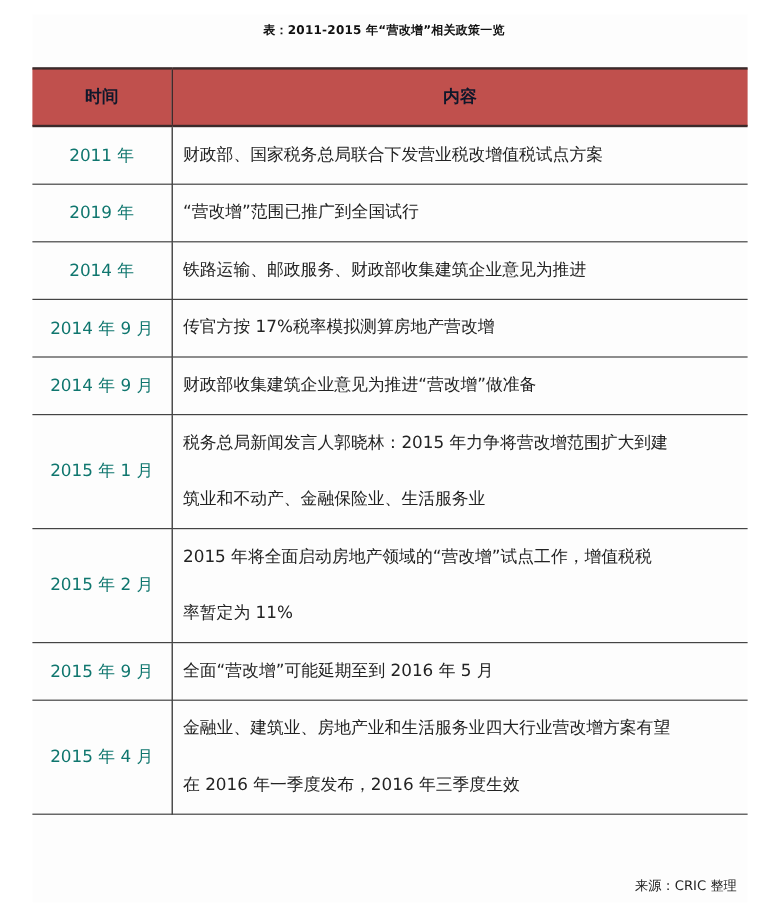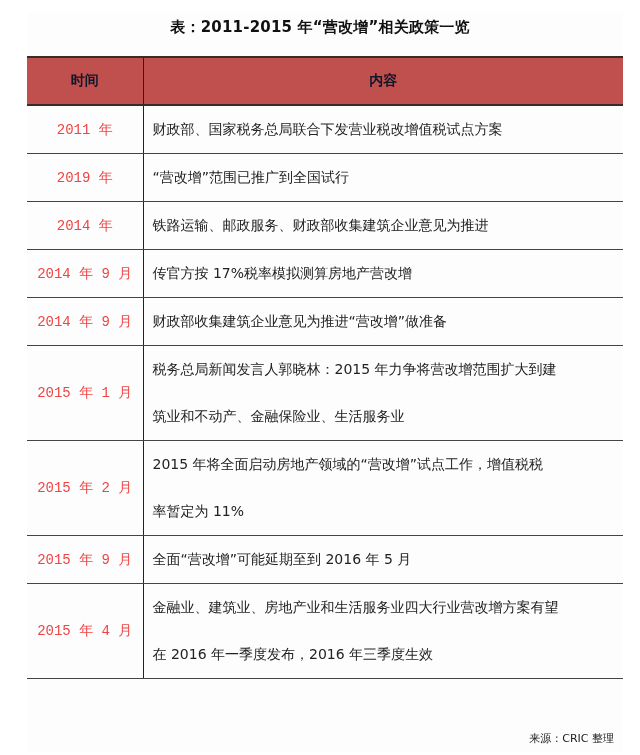--- a/index.html
+++ b/index.html
@@ -1,28 +1,28 @@
 <!DOCTYPE html>
 <html><head>
   <meta charset="utf-8">
   <style>
     html, body { margin: 0; padding: 0; background: #ffffff; }
     body { width: 640px; height: 755px; position: relative; overflow: hidden;
            font-family: "DejaVu Sans", "Liberation Sans", sans-serif; color: #222; }
     .panel { position: absolute; left: 27px; top: 12px; width: 596px; height: 740px; background: #fdfdfd; }
     .title { position: absolute; left: 0; top: 18px; width: 640px; text-align: center;
-             font-size: 15px; font-weight: bold; color: #111; letter-spacing: 0.2px; }
+             font-size: 10px; font-weight: bold; color: #111; letter-spacing: 0.2px; }
     table { position: absolute; left: 27px; top: 56px; width: 596px; border-collapse: collapse; table-layout: fixed; }
     col.c1 { width: 116px; }
     col.c2 { width: 480px; }
     th { background: #c0504d; color: #0f172a; height: 46px; font-size: 14px; font-weight: bold;
          border-top: 2px solid #3a2a2a; border-bottom: 2px solid #3a2a2a; padding: 0; }
     th.h1 { border-right: 1px solid #222; }
     td { border-bottom: 1.5px solid #444; font-size: 14px; padding: 0; vertical-align: middle; }
-    td.time { text-align: center; border-right: 1px solid #222; color: #ef4444; white-space: nowrap; font-family: Liberation Mono, monospace; }
+    td.time { text-align: center; border-right: 1px solid #222; color: #0f766e; white-space: nowrap; }
     td.content { padding-left: 9px; padding-right: 4px; color: #222; margin-left: 20px; }
     tr.r1 td { height: 47px; }
     tr.r2 td { height: 94px; }
     td.content .line { display: block; line-height: 47px; white-space: nowrap; }
     .source { position: absolute; right: 26px; top: 731px; font-size: 11px; color: #222; }
   </style>
 </head>
 <body>
 
 <div class="panel"></div>

